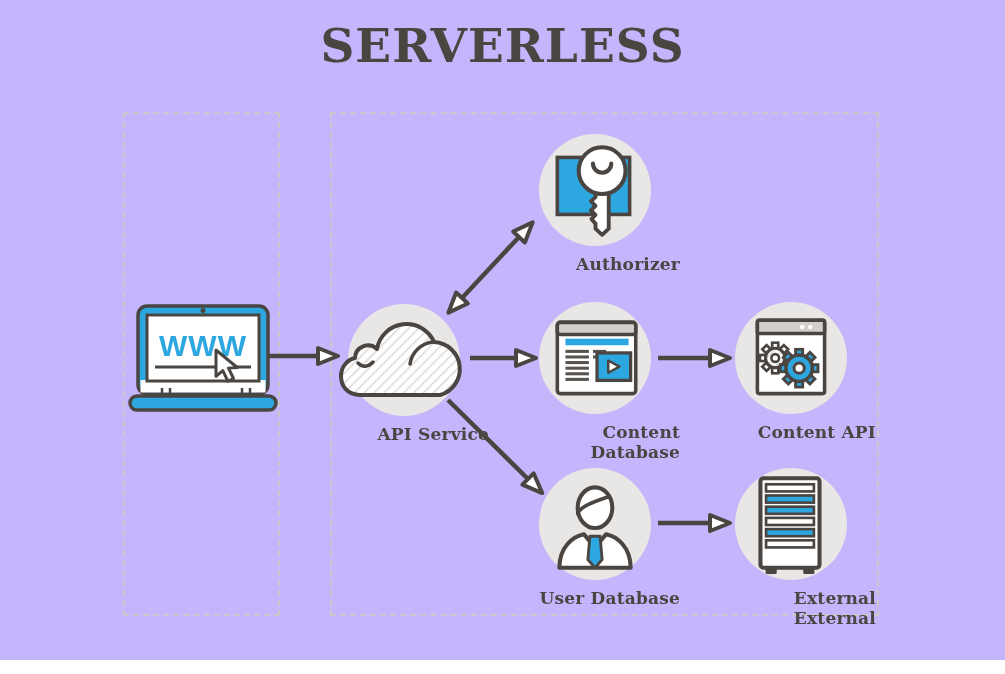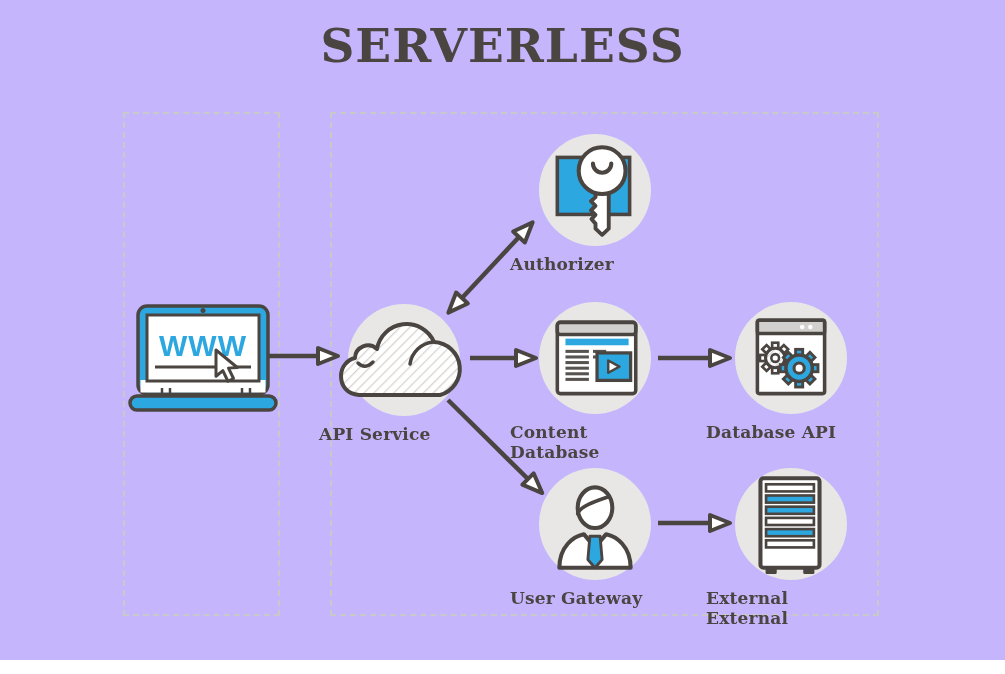--- a/index.html
+++ b/index.html
@@ -17,21 +17,21 @@
   .title{position:absolute;top:18px;left:0;width:100%;text-align:center;
          font-size:47px;font-weight:bold;letter-spacing:1px;color:var(--ink);}
   .zone{position:absolute;border:2px dashed var(--dashed-border);}
   .zone.left{left:123px;top:112px;width:153px;height:500px;}
   .zone.right{left:330px;top:112px;width:545px;height:500px;}
   .arrows{position:absolute;left:0;top:0;width:1005px;height:674px;pointer-events:none;}
   .node{position:absolute;width:170px;}
   .node .circle{position:absolute;left:29px;top:0;width:112px;height:112px;border-radius:50%;
                 background:var(--node-circle);}
   .node .icon{position:absolute;left:29px;top:0;width:112px;height:112px;overflow:visible;}
-  .node .label, .webapp-label{position:absolute;left:0;top:120px;width:100%;text-align:left;
+  .node .label, .webapp-label{position:absolute;left:0;top:120px;width:100%;text-align:right;
                font-size:17px;font-weight:bold;color:var(--ink);letter-spacing:.2px;}
   .webapp-label{top:0;}
   .cloud-icon{position:absolute;left:20px;top:14px;width:130px;height:84px;overflow:visible;}
   .laptop{position:absolute;left:128px;top:300px;width:150px;height:115px;overflow:visible;}
   .webapp-label-wrap{position:absolute;left:120px;top:417px;width:166px;height:22px;}
   svg{display:block;}
 </style>
 </head>
 <body>
 
@@ -161,32 +161,32 @@
           <rect x="59.5" y="46.5" width="7" height="7" transform="rotate(135 63 65)"></rect>
           <rect x="59.5" y="46.5" width="7" height="7" transform="rotate(180 63 65)"></rect>
           <rect x="59.5" y="46.5" width="7" height="7" transform="rotate(225 63 65)"></rect>
           <rect x="59.5" y="46.5" width="7" height="7" transform="rotate(270 63 65)"></rect>
           <rect x="59.5" y="46.5" width="7" height="7" transform="rotate(315 63 65)"></rect>
         </g>
         <circle cx="63" cy="65" r="13" fill="var(--accent-blue)" stroke-width="3.5"></circle>
         <circle cx="63" cy="65" r="5" fill="#fff" stroke-width="3"></circle>
       </g>
     </svg>
-    <div class="label">Database API</div>
+    <div class="label">Content API</div>
   </div>
 
   <div class="node" style="left:510px;top:468px;">
     <div class="circle"></div>
     <svg class="icon" viewBox="0 0 110 110">
       <path d="M20,98 C20,77 34,67 44,65 L55,78 L66,65 C76,67 90,77 90,98 Z" fill="#fff" stroke="var(--ink)" stroke-width="4" stroke-linejoin="round"></path>
       <path d="M50,67 L60,67 L62,90 L55,98 L48,90 Z" fill="var(--accent-blue)" stroke="var(--ink)" stroke-width="2.8" stroke-linejoin="round"></path>
       <ellipse cx="55" cy="39" rx="17" ry="20" fill="#fff" stroke="var(--ink)" stroke-width="4"></ellipse>
       <path d="M38,45 C40,38 54,33 69,28" fill="none" stroke="var(--ink)" stroke-width="3.5" stroke-linecap="round"></path>
     </svg>
-    <div class="label">User Gateway</div>
+    <div class="label">User Database</div>
   </div>
 
   <div class="node" style="left:706px;top:468px;">
     <div class="circle"></div>
     <svg class="icon" viewBox="0 0 110 110">
       <rect x="25" y="10" width="58" height="88" rx="3" fill="#fff" stroke="var(--ink)" stroke-width="4"></rect>
       <g stroke="var(--ink)" stroke-width="2.6">
         <rect x="30.5" y="16" width="47" height="7" fill="#fff"></rect>
         <rect x="30.5" y="27" width="47" height="7" fill="var(--accent-blue)"></rect>
         <rect x="30.5" y="38" width="47" height="7" fill="var(--accent-blue)"></rect>

